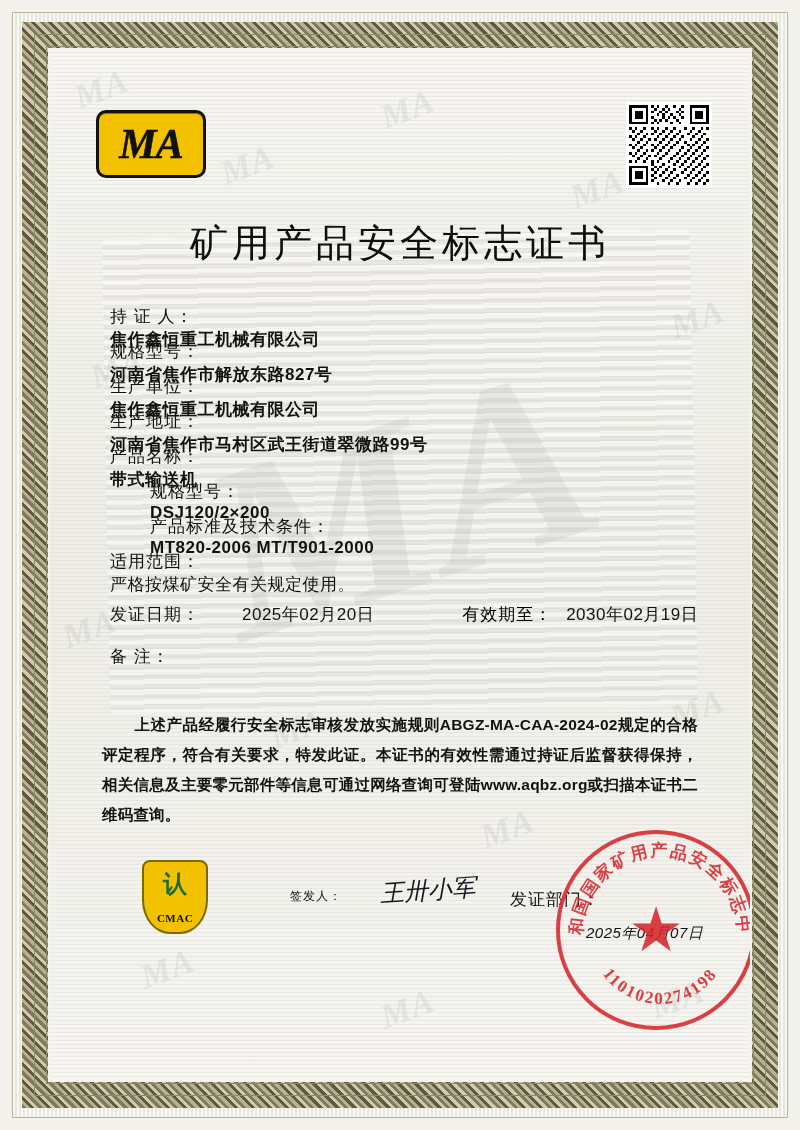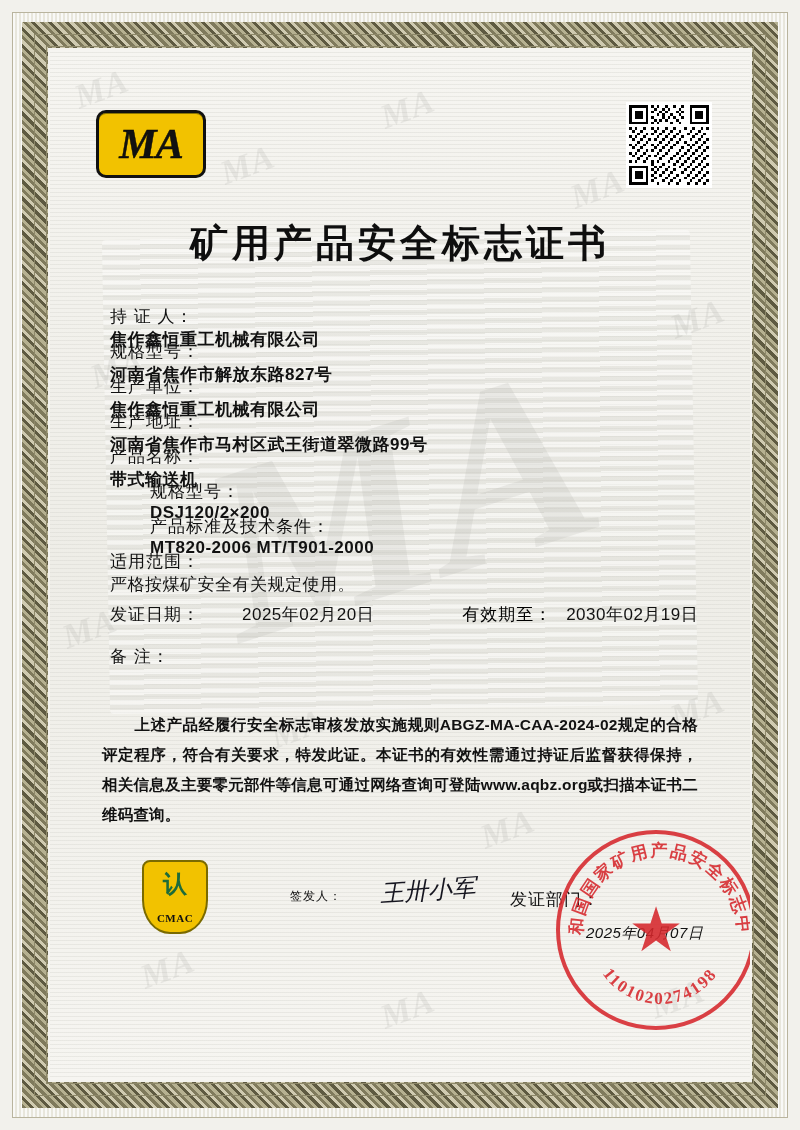--- a/index.html
+++ b/index.html
@@ -190,21 +190,21 @@
   }
   .qr svg { display: block; }
 
   
   .title {
     position: absolute;
     left: 0; right: 0;
     top: 168px;
     text-align: center;
     font-family: "Liberation Serif", serif;
-    font-weight: bold;
+    font-weight: normal;
     font-size: 38px;
     letter-spacing: 4px;
     color: #0e0e0e;
   }
 
   
   .fields {
     position: absolute;
     left: 60px;
     right: 46px;

